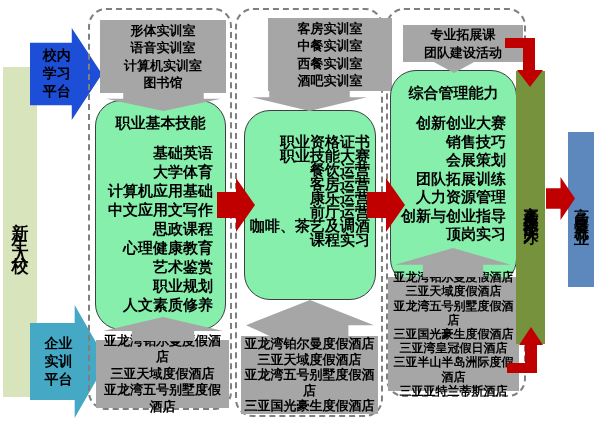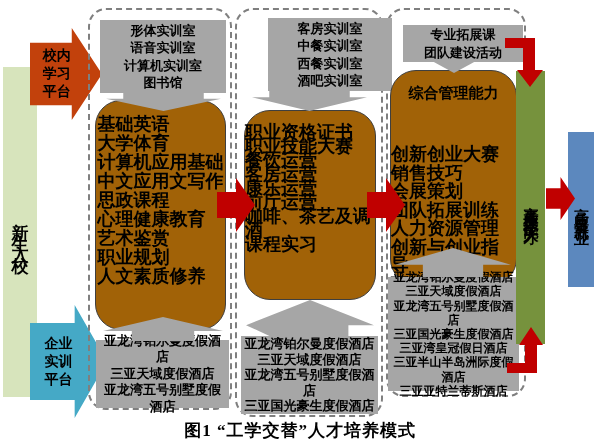--- a/index.html
+++ b/index.html
@@ -9,21 +9,21 @@
   }
   .abs{position:absolute;}
   .pre{white-space:pre-line;}
   .center{display:flex;align-items:center;justify-content:center;text-align:center;}
   .vtext{writing-mode:vertical-rl;text-orientation:upright;line-height:1;}
 
   
   #student-bar{left:3px;top:67px;width:34px;height:330px;background:#D7E4BC;}
   #student-bar .vtext{font-size:17px;letter-spacing:11px;}
   .fat-right{clip-path:polygon(0 16%,58% 16%,58% 0,100% 50%,58% 100%,58% 84%,0 84%);}
-  #arrow-campus{left:30px;top:28px;width:72px;height:92px;background:#c2410c;}
+  #arrow-campus{left:30px;top:28px;width:72px;height:92px;background:#1d4ed8;}
   #arrow-ability{left:30px;top:172px;width:72px;height:76px;background:#93B5E1;}
   #arrow-enterprise{left:30px;top:305px;width:77px;height:113px;background:#45A9C6;}
   .platform-label{width:100%;height:100%;padding-right:26%;box-sizing:border-box;
     font-size:14px;line-height:18px;}
 
   
   .stage{border:2.5px dashed #7F7F7F;border-radius:18px;background:transparent;}
   #stage-1{left:88px;top:8px;width:140px;height:398px;}
   #stage-2{left:235px;top:8px;width:144px;height:405px;}
   #stage-3{left:386px;top:8px;width:136px;height:385px;}
@@ -40,27 +40,27 @@
   #down-3{left:432px;top:61px;width:44px;height:12px;z-index:4;
     clip-path:polygon(0 0,100% 0,50% 100%);}
 
   .up-arrow{background:#A6A6A6;z-index:4;
     clip-path:polygon(50% 0,100% 58%,76% 58%,76% 100%,24% 100%,24% 58%,0 58%);}
   #up-1{left:103px;top:317px;width:120px;height:24px;}
   #up-2{left:246px;top:300px;width:128px;height:37px;clip-path:polygon(50% 0,100% 68%,80% 68%,80% 100%,20% 100%,0 68%,0 68%);}
   #up-3{left:395px;top:248px;width:116px;height:29px;}
 
   
-  .skillpanel{background:#a16207;border:1.5px solid #3F3F3F;border-radius:26px;z-index:2;
-    display:flex;flex-direction:column;align-items:center;text-align:left;box-sizing:border-box;gap:41px;}
+  .skillpanel{background:#86efac;border:1.5px solid #3F3F3F;border-radius:26px;z-index:2;
+    display:flex;flex-direction:column;align-items:center;text-align:right;box-sizing:border-box;}
   #panel-1{left:95px;top:100px;width:131px;height:230px;padding-top:13px;}
   #panel-2{left:244px;top:110px;width:132px;height:190px;padding-top:13px;}
   #panel-3{left:390px;top:70px;width:127px;height:215px;padding-top:13px;}
   .skill-title{font-size:15px;}
-  .skill-list{font-size:18px;margin-top:1px;}
+  .skill-list{font-size:15px;margin-top:11px;}
   #panel-1 .skill-list{line-height:19px;}
   #panel-2 .skill-list{line-height:14px;}
   #panel-3 .skill-list{line-height:18.5px;}
 
   
   .hotelbox{background:#A6A6A6;z-index:3;box-sizing:border-box;padding:1px 2px;}
   #hotels-1{left:96px;top:340px;width:133px;height:68px;font-size:13px;line-height:16.5px;}
   #hotels-2{left:241px;top:336px;width:137px;height:78px;font-size:13px;line-height:15.5px;}
   #hotels-3{left:388px;top:277px;width:131px;height:114px;font-size:12px;line-height:14.2px;}
 
@@ -104,20 +104,21 @@
   <div class="abs stage" id="stage-1"></div>
   <div class="abs stage" id="stage-2"></div>
   <div class="abs stage" id="stage-3"></div>
 
   <div class="abs graybox center pre" id="facility-1">形体实训室
 语音实训室
 计算机实训室
 图书馆</div>
   <div class="abs down-arrow" id="down-1"></div>
   <div class="abs skillpanel" id="panel-1">
+    <div class="skill-title">职业基本技能</div>
     <div class="skill-list pre">基础英语
 大学体育
 计算机应用基础
 中文应用文写作
 思政课程
 心理健康教育
 艺术鉴赏
 职业规划
 人文素质修养</div>
   </div>
@@ -184,15 +185,14 @@
   </div>
   <div class="abs center" id="employment-box">
     <div class="vtext">高质量就业</div>
   </div>
 
   <svg class="abs" id="bent-arrows" viewBox="0 0 600 445" xmlns="http://www.w3.org/2000/svg">
     <polygon fill="#C00000" points="505,38 535,38 535,70 543,70 530,87 517,70 523,70 523,48 505,48"></polygon>
     <polygon fill="#C00000" points="507,363 525,363 525,345 519,345 531,327 543,345 537,345 537,373 507,373"></polygon>
   </svg>
 
-  <div class="abs" id="caption">图1 “工学交替”人才培养模式</div>
 
 </div>
 
 </body></html>

